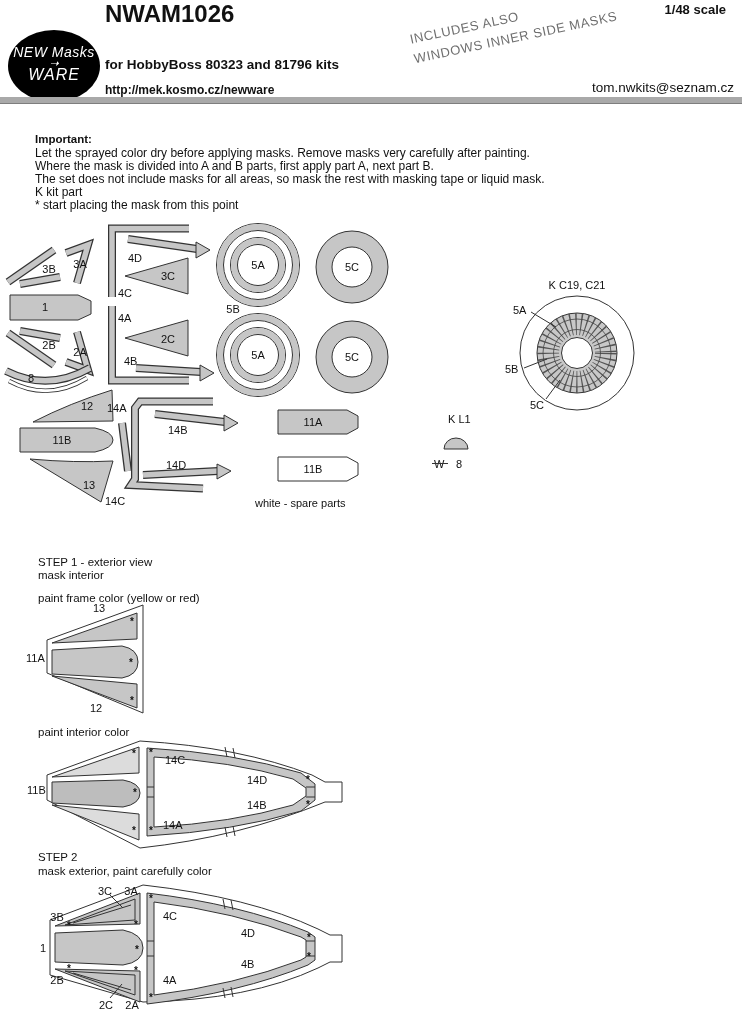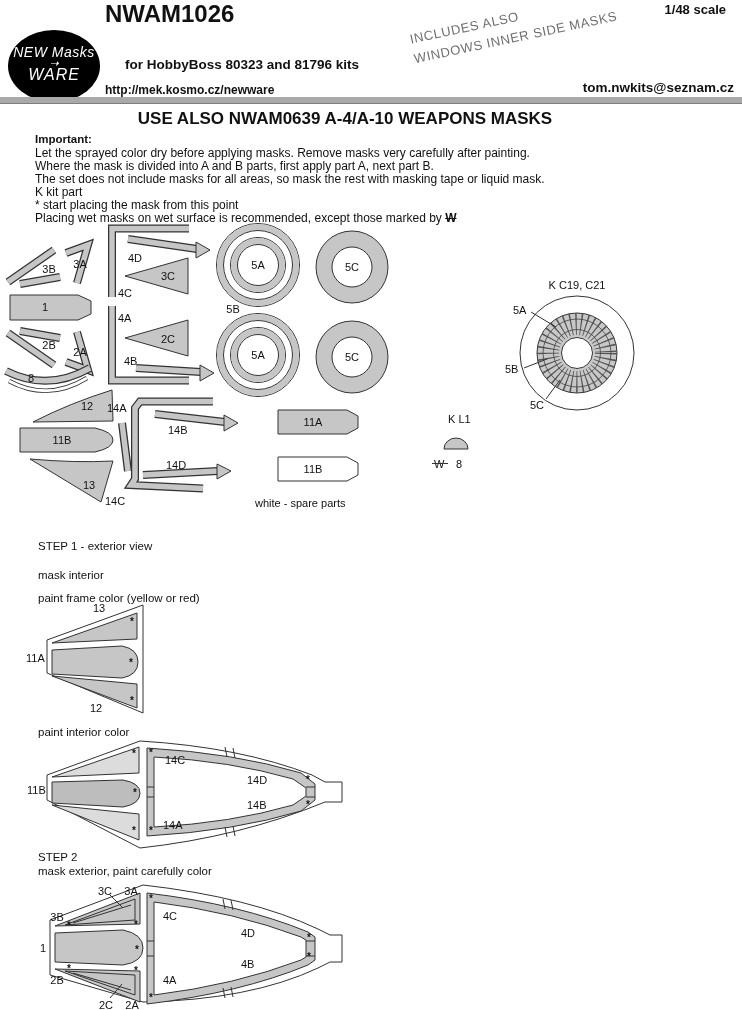--- a/index.html
+++ b/index.html
@@ -7,24 +7,24 @@
         font-family:"Liberation Sans",sans-serif;color:#111;}
   .abs{position:absolute;}
   
   .logo{left:8px;top:30px;width:92px;height:72px;background:#000000;border-radius:50%;
         color:#fff;text-align:center;font-style:italic;font-weight:normal;}
   .logo .l1{margin-top:14px;font-size:14px;letter-spacing:.5px;}
   .logo .arrow{font-size:11px;line-height:6px;display:block;}
   .logo .l2{font-size:16px;letter-spacing:1px;}
   .code{left:105px;top:0px;font-size:24px;font-weight:bold;}
   .sub1{left:105px;top:30px;font-size:13.5px;font-weight:bold;}
-  .sub2{left:105px;top:57px;font-size:13.5px;font-weight:bold;margin-left:20px;}
+  .sub2{left:105px;top:57px;font-size:13.5px;font-weight:bold;}
   .url{left:105px;top:83px;font-size:12px;font-weight:bold;}
   .scale{right:16px;top:2px;font-size:13px;font-weight:bold;}
-  .email{right:8px;top:80px;font-size:13.5px;font-weight:bold;}
+  .email{right:8px;top:80px;font-size:13.5px;font-weight:normal;}
   .includes{left:408px;top:30px;color:#6f6f6f;font-size:13px;letter-spacing:.6px;
             transform:rotate(-12deg);transform-origin:left top;line-height:20px;white-space:nowrap;}
   .divider{left:0;top:97px;width:742px;height:6px;background:#a9a9a9;border-bottom:1px solid #7e7e7e;}
   .notice{left:0;top:109px;width:690px;text-align:center;font-size:17px;font-weight:bold;}
   .imp-h{left:35px;top:133px;font-size:11.5px;font-weight:bold;}
   .imp-l{left:35px;font-size:12px;white-space:nowrap;}
   .wet{text-decoration:line-through;font-weight:bold;}
   .stitle{font-size:11.5px;white-space:nowrap;}
   
   svg{position:absolute;overflow:visible;}
@@ -57,31 +57,26 @@
   <div class="abs sub2">for HobbyBoss 80323 and 81796 kits</div>
   <div class="abs url">http://mek.kosmo.cz/newware</div>
   <div class="abs scale">1/48 scale</div>
   <div class="abs includes">
     <div>INCLUDES ALSO</div>
     <div>WINDOWS INNER SIDE MASKS</div>
   </div>
   <div class="abs email">tom.nwkits@seznam.cz</div>
   <div class="abs divider"></div>
 
-  <div class="abs notice">USE ALSO NWAM0639 A-4/A-10 WEAPONS MASKS</div>
   <div class="abs imp-h">Important:</div>
   <div class="abs imp-l" style="top:146px">Let the sprayed color dry before applying masks. Remove masks very carefully after painting.</div>
   <div class="abs imp-l" style="top:159px">Where the mask is divided into A and B parts, first apply part A, next part B.</div>
   <div class="abs imp-l" style="top:172px">The set does not include masks for all areas, so mask the rest with masking tape or liquid mask.</div>
   <div class="abs imp-l" style="top:185px">K kit part</div>
   <div class="abs imp-l" style="top:198px">* start placing the mask from this point</div>
-  <div class="abs imp-l" style="top:211px">
-    <span>Placing wet masks on wet surface is recommended, except those marked by</span>
-    <span class="wet">W</span>
-  </div>
 
   <svg style="left:0;top:222px" width="742" height="296" viewBox="0 0 742 296">
 
     <g>
       <path class="band-o" d="M8,60 L54,28"></path>
         <path class="band-i" d="M8,60 L54,28"></path>
       <path class="band-o" d="M20,62 L60,55"></path>
         <path class="band-i" d="M20,62 L60,55"></path>
       <text class="lblm" x="49" y="51">3B</text>
     </g>
@@ -243,21 +238,21 @@
 
     <g>
       <text class="lbl" x="448" y="201">K L1</text>
       <path class="mask" d="M444,227 A12,11 0 0 1 468,227 Z"></path>
       <text class="lbl" x="434" y="246">W</text>
       <line class="tick" x1="432" y1="241.5" x2="448" y2="241.5"></line>
       <text class="lbl" x="456" y="246">8</text>
     </g>
   </svg>
 
-  <div class="abs stitle" style="left:38px;top:540px">STEP 1 - exterior view</div>
+  <div class="abs stitle" style="left:38px;top:556px">STEP 1 - exterior view</div>
   <div class="abs stitle" style="left:38px;top:569px">mask interior</div>
   <div class="abs stitle" style="left:38px;top:592px">paint frame color (yellow or red)</div>
   <svg style="left:25px;top:600px" width="150" height="122" viewBox="0 0 150 122">
     <polygon class="whiteP" points="22,40 118,5 118,113 22,73"></polygon>
     <g>
       <polygon class="mask" points="27,43 112,13 112,39"></polygon>
       <text class="ast" x="107" y="25">*</text>
     </g>
     <g>
       <path class="mask" d="M27,50 L97,46 Q113,49 113,62 Q113,75 97,78 L27,74 Z"></path>

